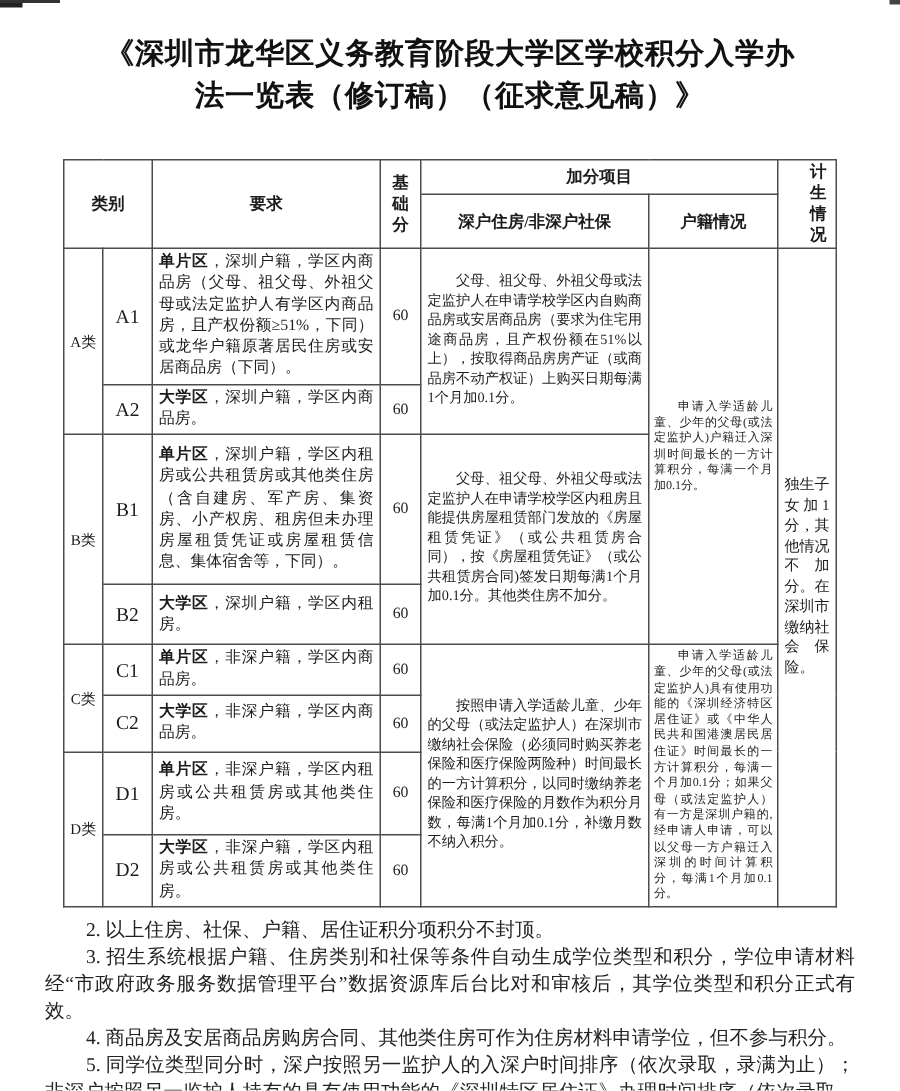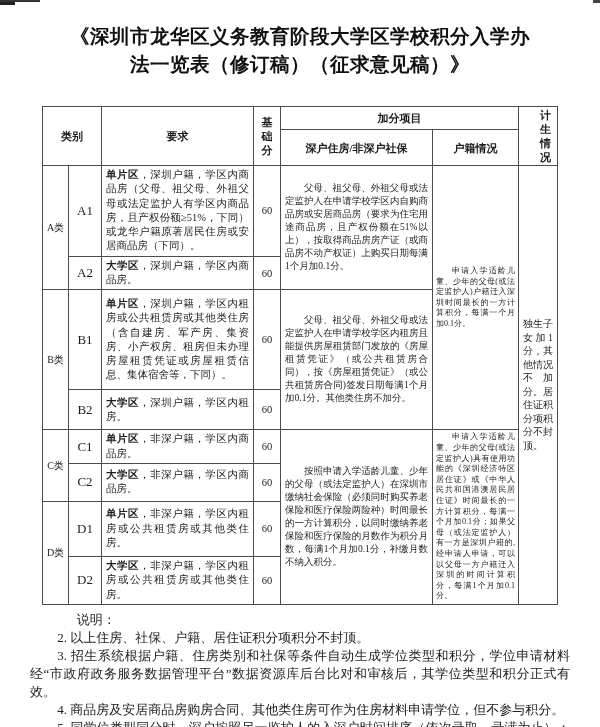--- a/index.html
+++ b/index.html
@@ -105,21 +105,21 @@
     <td class="th">户籍情况</td>
   </tr>
 
   <tr style="height:88px">
     <td class="cell-group" rowspan="2">A类</td>
     <td class="cell-code">A1</td>
     <td class="cell-req"><b>单片区</b><span>，深圳户籍，学区内商品房（父母、祖父母、外祖父母或法定监护人有学区内商品房，且产权份额≥51%，下同）或龙华户籍原著居民住房或安居商品房（下同）。</span></td>
     <td class="cell-score">60</td>
     <td class="cell-bonus" rowspan="2">父母、祖父母、外祖父母或法定监护人在申请学校学区内自购商品房或安居商品房（要求为住宅用途商品房，且产权份额在51%以上），按取得商品房房产证（或商品房不动产权证）上购买日期每满1个月加0.1分。</td>
     <td class="cell-household" rowspan="4">申请入学适龄儿童、少年的父母(或法定监护人)户籍迁入深圳时间最长的一方计算积分，每满一个月加0.1分。</td>
-    <td class="cell-fp" rowspan="8">独生子女加1分,其他情况不加分。居住证积分项积分不封顶。</td>
+    <td class="cell-fp" rowspan="8">独生子女加1分,其他情况不加分。在深圳市缴纳社会保险。</td>
   </tr>
   <tr style="height:30px">
     <td class="cell-code">A2</td>
     <td class="cell-req"><b>大学区</b><span>，深圳户籍，学区内商品房。</span></td>
     <td class="cell-score">60</td>
   </tr>
 
   <tr style="height:100px">
     <td class="cell-group" rowspan="2">B类</td>
     <td class="cell-code">B1</td>
@@ -155,18 +155,17 @@
   </tr>
   <tr style="height:48px">
     <td class="cell-code">D2</td>
     <td class="cell-req"><b>大学区</b><span>，非深户籍，学区内租房或公共租赁房或其他类住房。</span></td>
     <td class="cell-score">60</td>
   </tr>
 </tbody>
   </table>
 
 <div class="notes">
-  <p class="notes-label">说明：</p>
   <p>2. 以上住房、社保、户籍、居住证积分项积分不封顶。</p>
   <p>3. 招生系统根据户籍、住房类别和社保等条件自动生成学位类型和积分，学位申请材料经“市政府政务服务数据管理平台”数据资源库后台比对和审核后，其学位类型和积分正式有效。</p>
   <p>4. 商品房及安居商品房购房合同、其他类住房可作为住房材料申请学位，但不参与积分。</p>
   <p>5. 同学位类型同分时，深户按照另一监护人的入深户时间排序（依次录取，录满为止）；非深户按照另一监护人持有的具有使用功能的《深圳特区居住证》办理时间排序（依次录取，录满为止）。</p>
 </div>
 
 </body></html>

